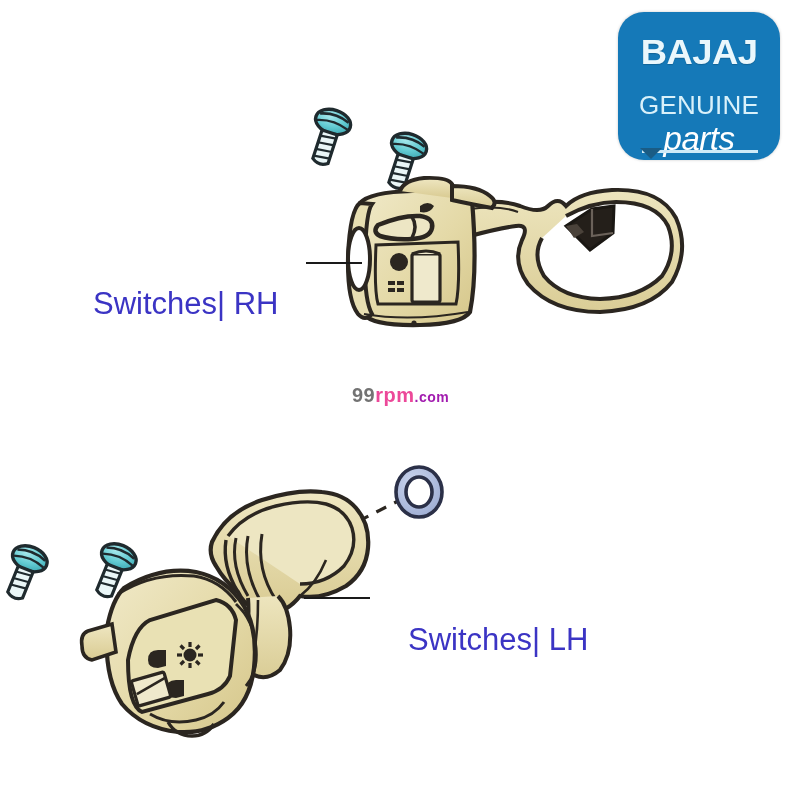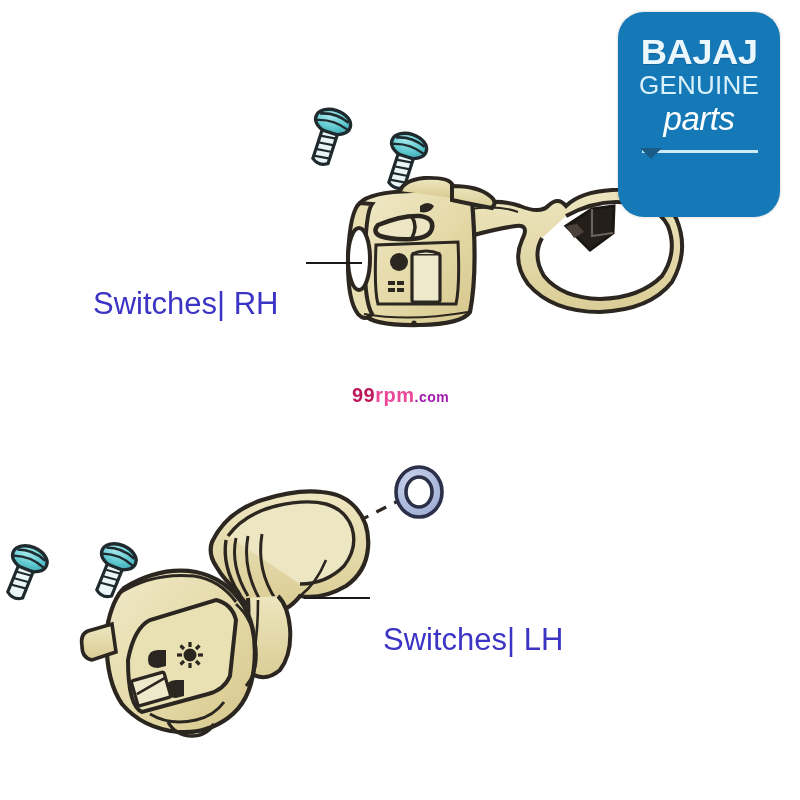--- a/index.html
+++ b/index.html
@@ -23,21 +23,21 @@
     height: 800px;
     background: #ffffff;
   }
 
   
   .brand-logo {
     position: absolute;
     left: 618px;
     top: 12px;
     width: 162px;
-    height: 205px;
+    height: 148px;
     background: #1579B8;
     border-radius: 26px;
     box-shadow: 0 0 3px rgba(0,0,0,0.22);
     display: flex;
     flex-direction: column;
     align-items: center;
     justify-content: flex-start;
     padding-top: 22px;
     box-sizing: border-box;
     overflow: hidden;
@@ -51,21 +51,21 @@
     line-height: 1;
     transform: scaleX(1.04);
     text-shadow: 0 1px 1px rgba(0,0,0,0.18);
   }
   .brand-genuine {
     color: #D9F1FA;
     font-family: "Liberation Sans", sans-serif;
     font-weight: normal;
     font-size: 26px;
     line-height: 1;
-    margin-top: 3px;
+    margin-top: 23px;
     letter-spacing: 0.2px;
   }
   .brand-parts {
     color: #FFFFFF;
     font-family: "Liberation Sans", sans-serif;
     font-weight: normal;
     font-style: italic;
     font-size: 33px;
     line-height: 1;
     margin-top: 4px;
@@ -94,21 +94,21 @@
     position: absolute;
     color: #3B34C4;
     font-family: "Liberation Sans", sans-serif;
     font-size: 31px;
     font-weight: normal;
     white-space: nowrap;
     line-height: 1;
     margin-top: 44px;
   }
   #callout-rh { left: 93px; top: 244px; }
-  #callout-lh { left: 383px; top: 580px; }
+  #callout-lh { left: 408px; top: 580px; }
 
   .leader {
     position: absolute;
     height: 0;
     border-top: 2.2px solid #1a1a1a;
   }
   #leader-rh { left: 306px; top: 262px; width: 56px; }
   #leader-lh { left: 304px; top: 597px; width: 66px; }
 
   
@@ -116,21 +116,21 @@
     position: absolute;
     left: 352px;
     top: 385px;
     font-family: "Liberation Sans", sans-serif;
     font-size: 20px;
     font-weight: bold;
     letter-spacing: 0.5px;
     line-height: 1;
     user-select: none;
   }
-  .wm-a { color: #be185d; }
+  .wm-a { color: #737373; }
   .wm-b { color: #ec4899; text-align: center; }
   .wm-c { color: #a21caf; font-size: 14px; margin-top: 16px; }
 
   svg.art {
     position: absolute;
     left: 0; top: 0;
     width: 800px;
     height: 800px;
     pointer-events: none;
   }

